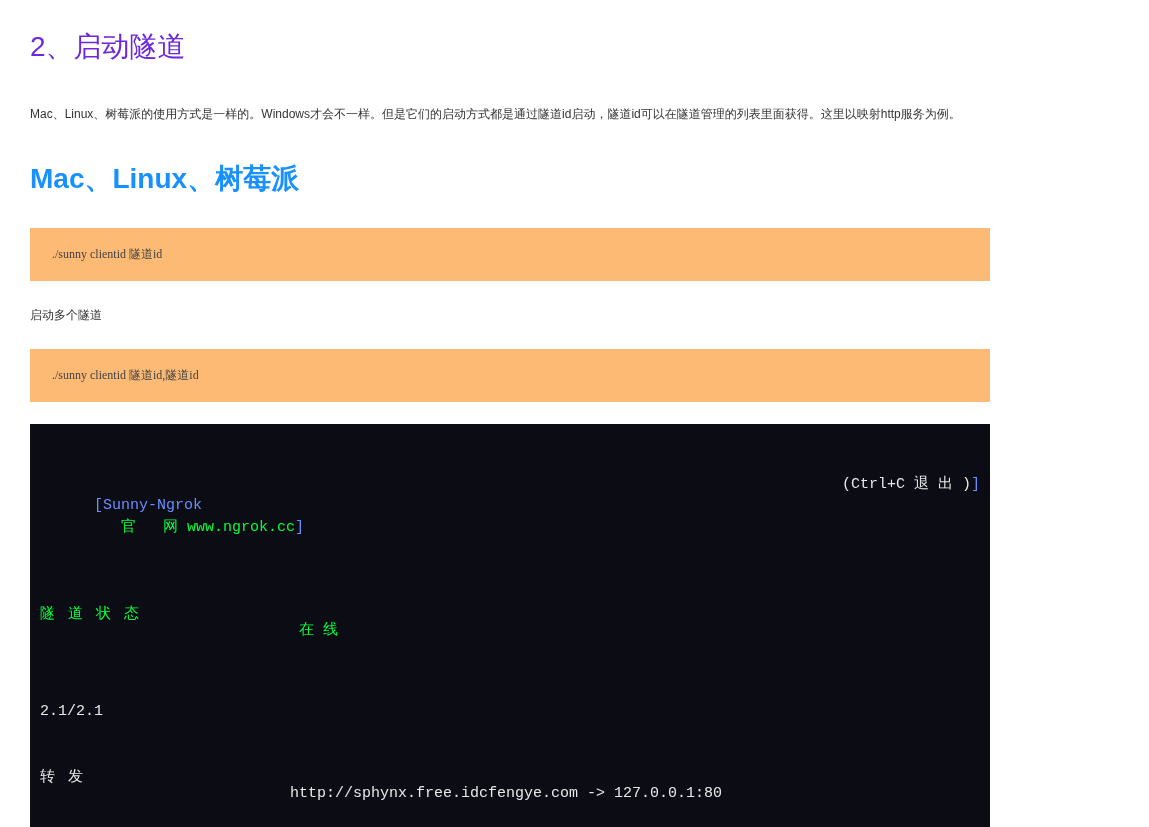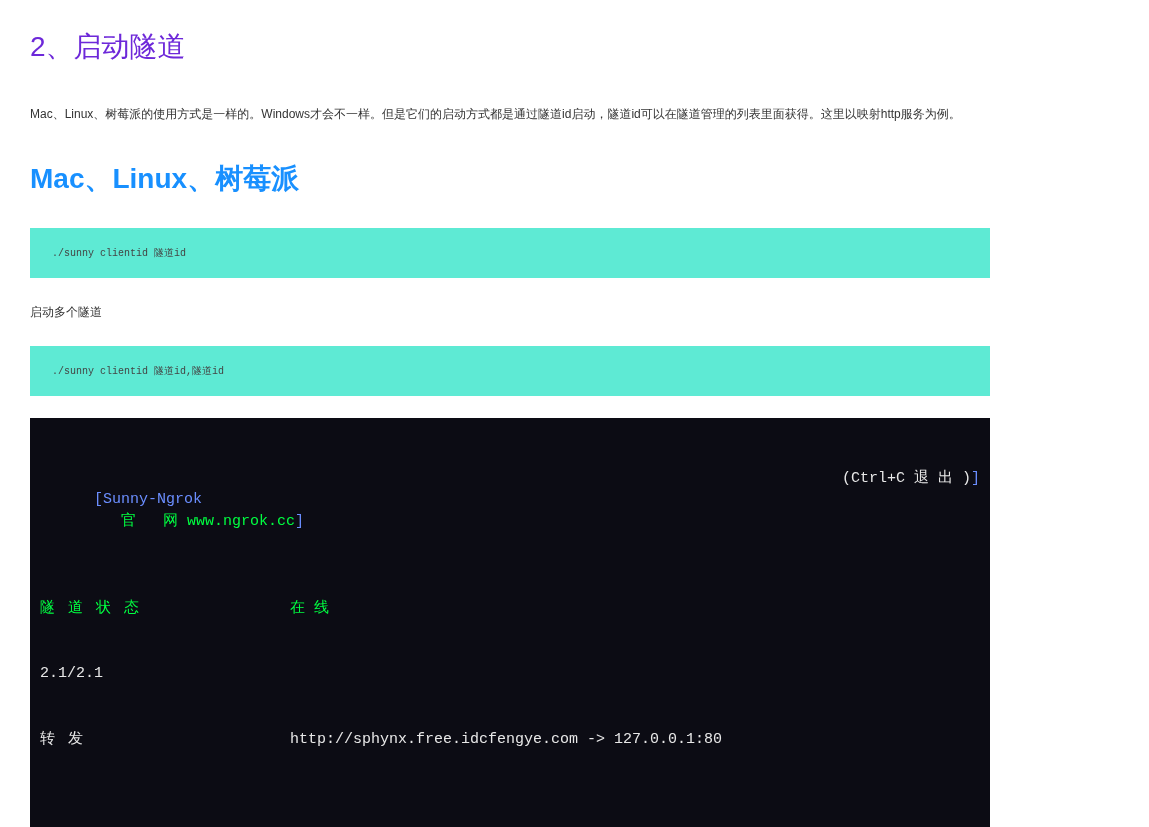--- a/index.html
+++ b/index.html
@@ -30,25 +30,25 @@
       margin-top: 34px;
     }
     .body-text {
       color: #333;
       font-size: 12px;
       line-height: 2.0;
       margin-bottom: 10px;
       max-width: 940px;
     }
     .code-block {
-      background: #5eead4;
+      background: #fdba74;
       padding: 18px 22px;
       margin: 22px 0;
-      font-family: Liberation Mono, monospace;
-      font-size: 10px;
+      font-family: Liberation Serif, serif;
+      font-size: 12px;
       color: #444;
       max-width: 960px;
     }
     .terminal {
       background: #0c0c14;
       color: #ddd;
       padding: 6px 10px 10px 10px;
       font-family: "Consolas", "Monaco", "Courier New", monospace;
       font-size: 15px;
       line-height: 1.45;
@@ -57,31 +57,32 @@
       white-space: pre;
       overflow: hidden;
     }
     .term-header {
       display: flex;
       justify-content: space-between;
     }
     .term-brand { color: #6b8eff; }
     .term-link { color: #00ff41; text-align: right; }
     .term-white { color: #e8e8e8; }
-    .term-green { color: #00ff41; }
+    .term-green { color: #00ff41; gap: 9px; }
     .term-row {
       display: flex;
     }
     .term-label {
       display: inline-block;
       width: 250px;
       letter-spacing: 2px;
     }
     .term-value {
       display: inline-block;
+      margin-top: 16px;
     }
   </style>
 </head>
 <body>
 
 <h2 class="heading">2、启动隧道</h2>
 
 <p class="body-text">Mac、Linux、树莓派的使用方式是一样的。Windows才会不一样。但是它们的启动方式都是通过隧道id启动，隧道id可以在隧道管理的列表里面获得。这里以映射http服务为例。</p>
 
 <h2 class="subheading">Mac、Linux、树莓派</h2>

